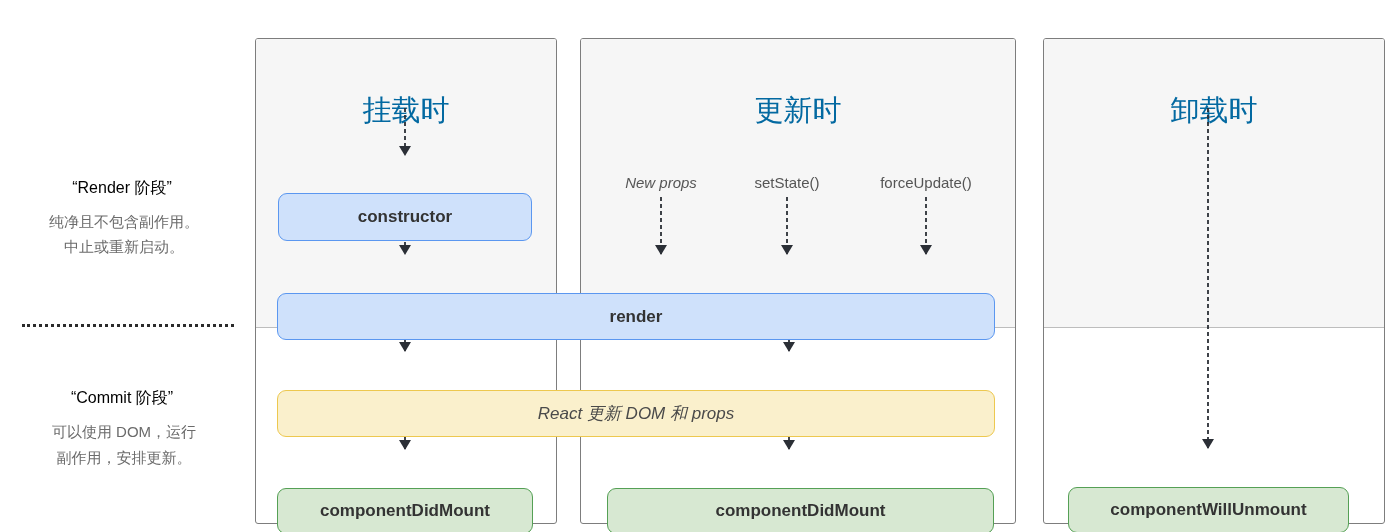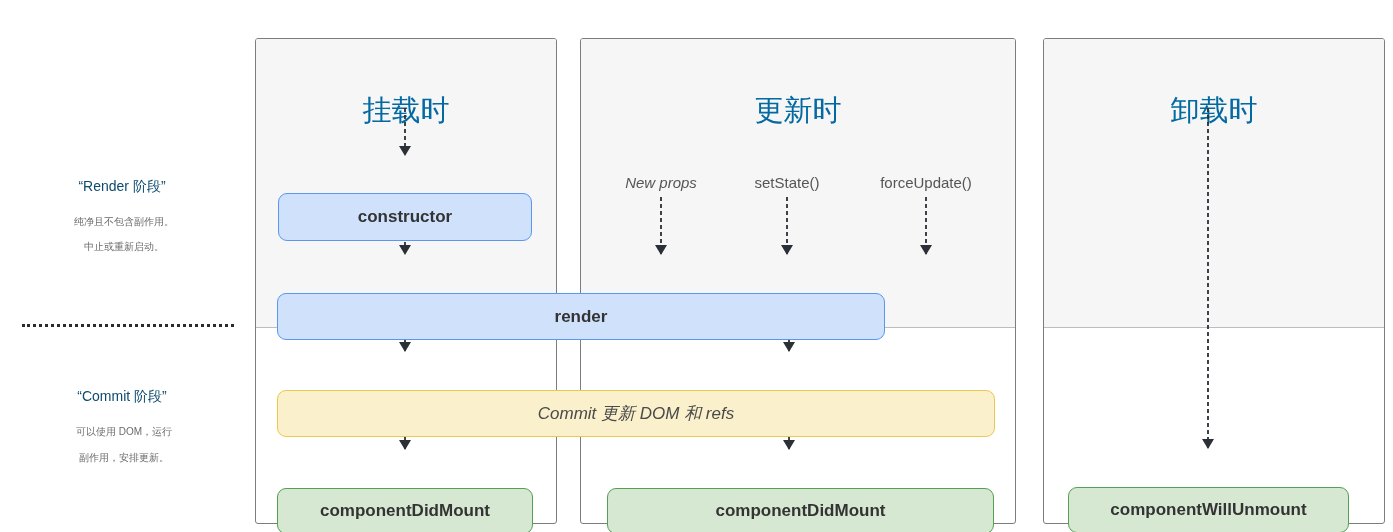--- a/index.html
+++ b/index.html
@@ -15,27 +15,27 @@
   
   .sidebar {
     position: absolute;
     left: 8px; top: 0;
     width: 232px; height: 532px;
     text-align: center;
   }
   .phase-title {
     position: absolute;
     left: 0; right: 4px;
-    font-size: 14px;
-    color: #0c4a6e;
+    font-size: 16px;
+    color: #000000;
   }
   .phase-desc {
     position: absolute;
     left: 0; right: 0;
-    font-size: 10px;
+    font-size: 15px;
     color: #6b6b6b;
   }
   .phase-desc .line { line-height: 25px; }
   .render-title { top: 178px; }
   .render-desc  { top: 209px; }
   .commit-title { top: 388px; }
   .commit-desc  { top: 419px; }
   .commit-desc .line { line-height: 26px; }
   .phase-divider {
     position: absolute;
@@ -174,23 +174,23 @@
     <line class="arrow-line dashed" x1="926" y1="197" x2="926" y2="254" marker-end="url(#ah)"></line>
     <line class="arrow-line dashed" x1="405" y1="305" x2="405" y2="351" marker-end="url(#ah)"></line>
     <line class="arrow-line dashed" x1="789" y1="305" x2="789" y2="351" marker-end="url(#ah)"></line>
     <line class="arrow-line" x1="405" y1="402" x2="405" y2="449" marker-end="url(#ah)"></line>
     <line class="arrow-line" x1="789" y1="402" x2="789" y2="449" marker-end="url(#ah)"></line>
     <line class="arrow-line dashed" x1="1208" y1="108" x2="1208" y2="448" marker-end="url(#ah)"></line>
   </svg>
 
   <div class="node blue" style="left:278px; top:157px; width:254px; height:48px;">constructor</div>
 
-  <div class="node blue" style="left:277px; top:257px; width:608px; height:47px;">render</div>
+  <div class="node blue" style="left:277px; top:257px; width:718px; height:47px;">render</div>
 
-  <div class="node yellow" style="left:277px; top:354px; width:718px; height:47px;">Commit 更新 DOM 和 refs</div>
+  <div class="node yellow" style="left:277px; top:354px; width:718px; height:47px;">React 更新 DOM 和 props</div>
 
   <div class="node green" style="left:277px; top:452px; width:256px; height:46px;">componentDidMount</div>
 
   <div class="node green" style="left:607px; top:452px; width:387px; height:46px;">componentDidMount</div>
 
   <div class="node green" style="left:1068px; top:451px; width:281px; height:46px;">componentWillUnmount</div>
 
 </div>
 
 </body></html>

